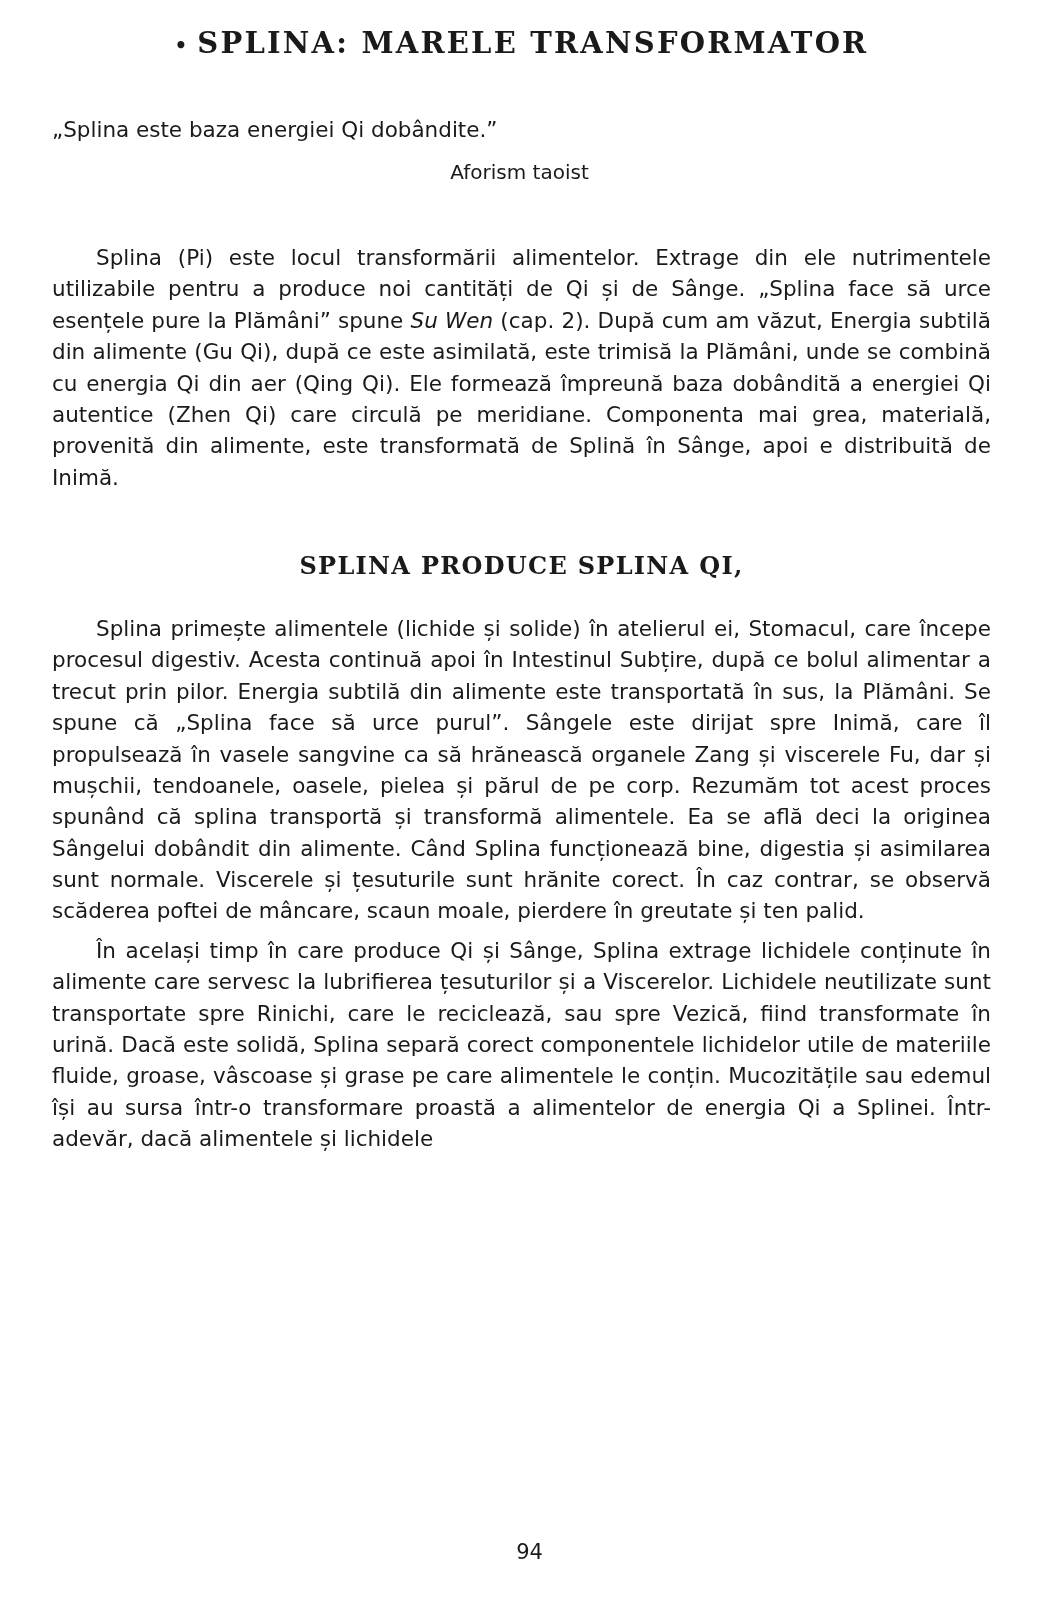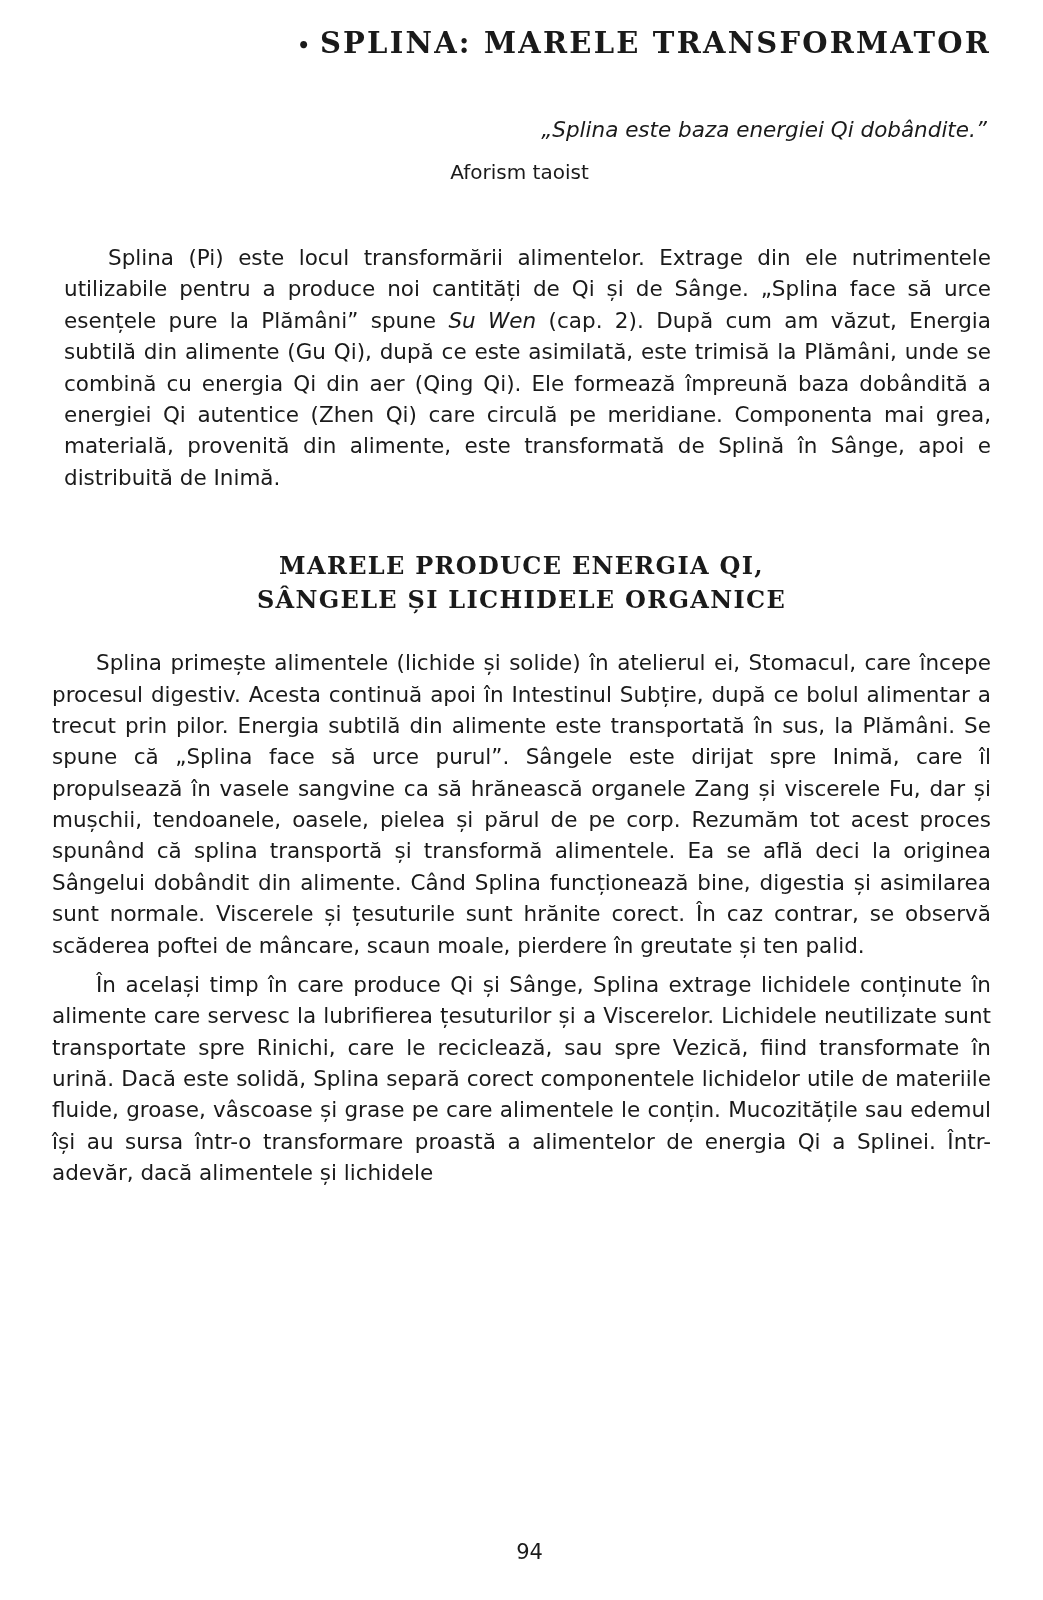--- a/index.html
+++ b/index.html
@@ -16,38 +16,37 @@
     overflow: hidden;
   }
   .page {
     width: 1043px;
     height: 1600px;
     box-sizing: border-box;
     padding: 12px 52px 0 52px;
     position: relative;
   }
   .chapter-title {
-    text-align: right;
+    text-align: center;
     font-family: "DejaVu Serif", serif;
     font-weight: bold;
     font-size: 29px;
     letter-spacing: 2.2px;
     margin: 14px 0 0 0;
     white-space: nowrap;
   }
   .chapter-title .bullet {
     font-size: 20px;
     vertical-align: middle;
     letter-spacing: 0;
     margin-right: 10px;
   }
   .epigraph {
-    text-align: right;
+    text-align: left;
     font-size: 21.5px;
-    font-style: italic;
     margin-top: 55px;
     margin-right: 4px;
     line-height: 1.35;
   }
   .epigraph-source {
     text-align: center;
     font-size: 20px;
     margin-top: 16px;
     margin-right: 4px;
     font-style: normal;
@@ -55,21 +54,20 @@
   p.body-text {
     font-size: 21.5px;
     line-height: 1.46;
     text-align: justify;
     margin: 0;
     text-indent: 44px;
     hyphens: manual;
   }
   p.first-para {
     margin-top: 58px;
-    margin-left: 12px;
   }
   .section-title {
     text-align: center;
     font-family: "DejaVu Serif", serif;
     font-weight: bold;
     font-size: 24px;
     letter-spacing: 1.3px;
     line-height: 1.42;
     margin: 56px 0 30px 0;
   }
@@ -96,21 +94,20 @@
   <h1 class="chapter-title">
     <span class="bullet">•</span><span>SPLINA: MARELE TRANSFORMATOR</span>
   </h1>
 
   <div class="epigraph">„Splina este baza energiei Qi dobândite.”</div>
   <div class="epigraph-source">Aforism taoist</div>
 
   <p class="body-text first-para"><span>Splina (Pi) este locul transformării alimentelor. Extrage din ele nutrimentele utilizabile pentru a produce noi cantități de Qi și de Sânge. „Splina face să urce esențele pure la Plămâni” spune </span><em>Su Wen</em><span> (cap. 2). După cum am văzut, Energia subtilă din alimente (Gu Qi), după ce este asimilată, este trimisă la Plămâni, unde se combină cu energia Qi din aer (Qing Qi). Ele formează împreună baza dobândită a energiei Qi autentice (Zhen Qi) care circulă pe meridiane. Componenta mai grea, materială, provenită din alimente, este transformată de Splină în Sânge, apoi e distribuită de Inimă.</span></p>
 
   <h2 class="section-title">
-    <span>MARELE PRODUCE ENERGIA QI,</span><br>
-    <span>SÂNGELE ȘI LICHIDELE ORGANICE</span>
+    <span>SPLINA PRODUCE SPLINA QI,</span><br>
   </h2>
 
   <p class="body-text tight">Splina primește alimentele (lichide și solide) în atelierul ei, Stomacul, care începe procesul digestiv. Acesta continuă apoi în Intestinul Subțire, după ce bolul alimentar a trecut prin pilor. Energia subtilă din alimente este transportată în sus, la Plămâni. Se spune că „Splina face să urce purul”. Sângele este dirijat spre Inimă, care îl propulsează în vasele sangvine ca să hrănească organele Zang și viscerele Fu, dar și mușchii, tendoanele, oasele, pielea și părul de pe corp. Rezumăm tot acest proces spunând că splina transportă și transformă alimentele. Ea se află deci la originea Sângelui dobândit din alimente. Când Splina funcționează bine, digestia și asimilarea sunt normale. Viscerele și țesuturile sunt hrănite corect. În caz contrar, se observă scăderea poftei de mâncare, scaun moale, pierdere în greutate și ten palid.</p>
   <p class="body-text tight">În același timp în care produce Qi și Sânge, Splina extrage lichidele conținute în alimente care servesc la lubrifierea țesuturilor și a Viscerelor. Lichidele neutilizate sunt transportate spre Rinichi, care le reciclează, sau spre Vezică, fiind transformate în urină. Dacă este solidă, Splina separă corect componentele lichidelor utile de materiile fluide, groase, vâscoase și grase pe care alimentele le conțin. Mucozitățile sau edemul își au sursa într-o transformare proastă a alimentelor de energia Qi a Splinei. Într-adevăr, dacă alimentele și lichidele</p>
 
   <div class="page-number">94</div>
 </div>
 
 </body></html>

